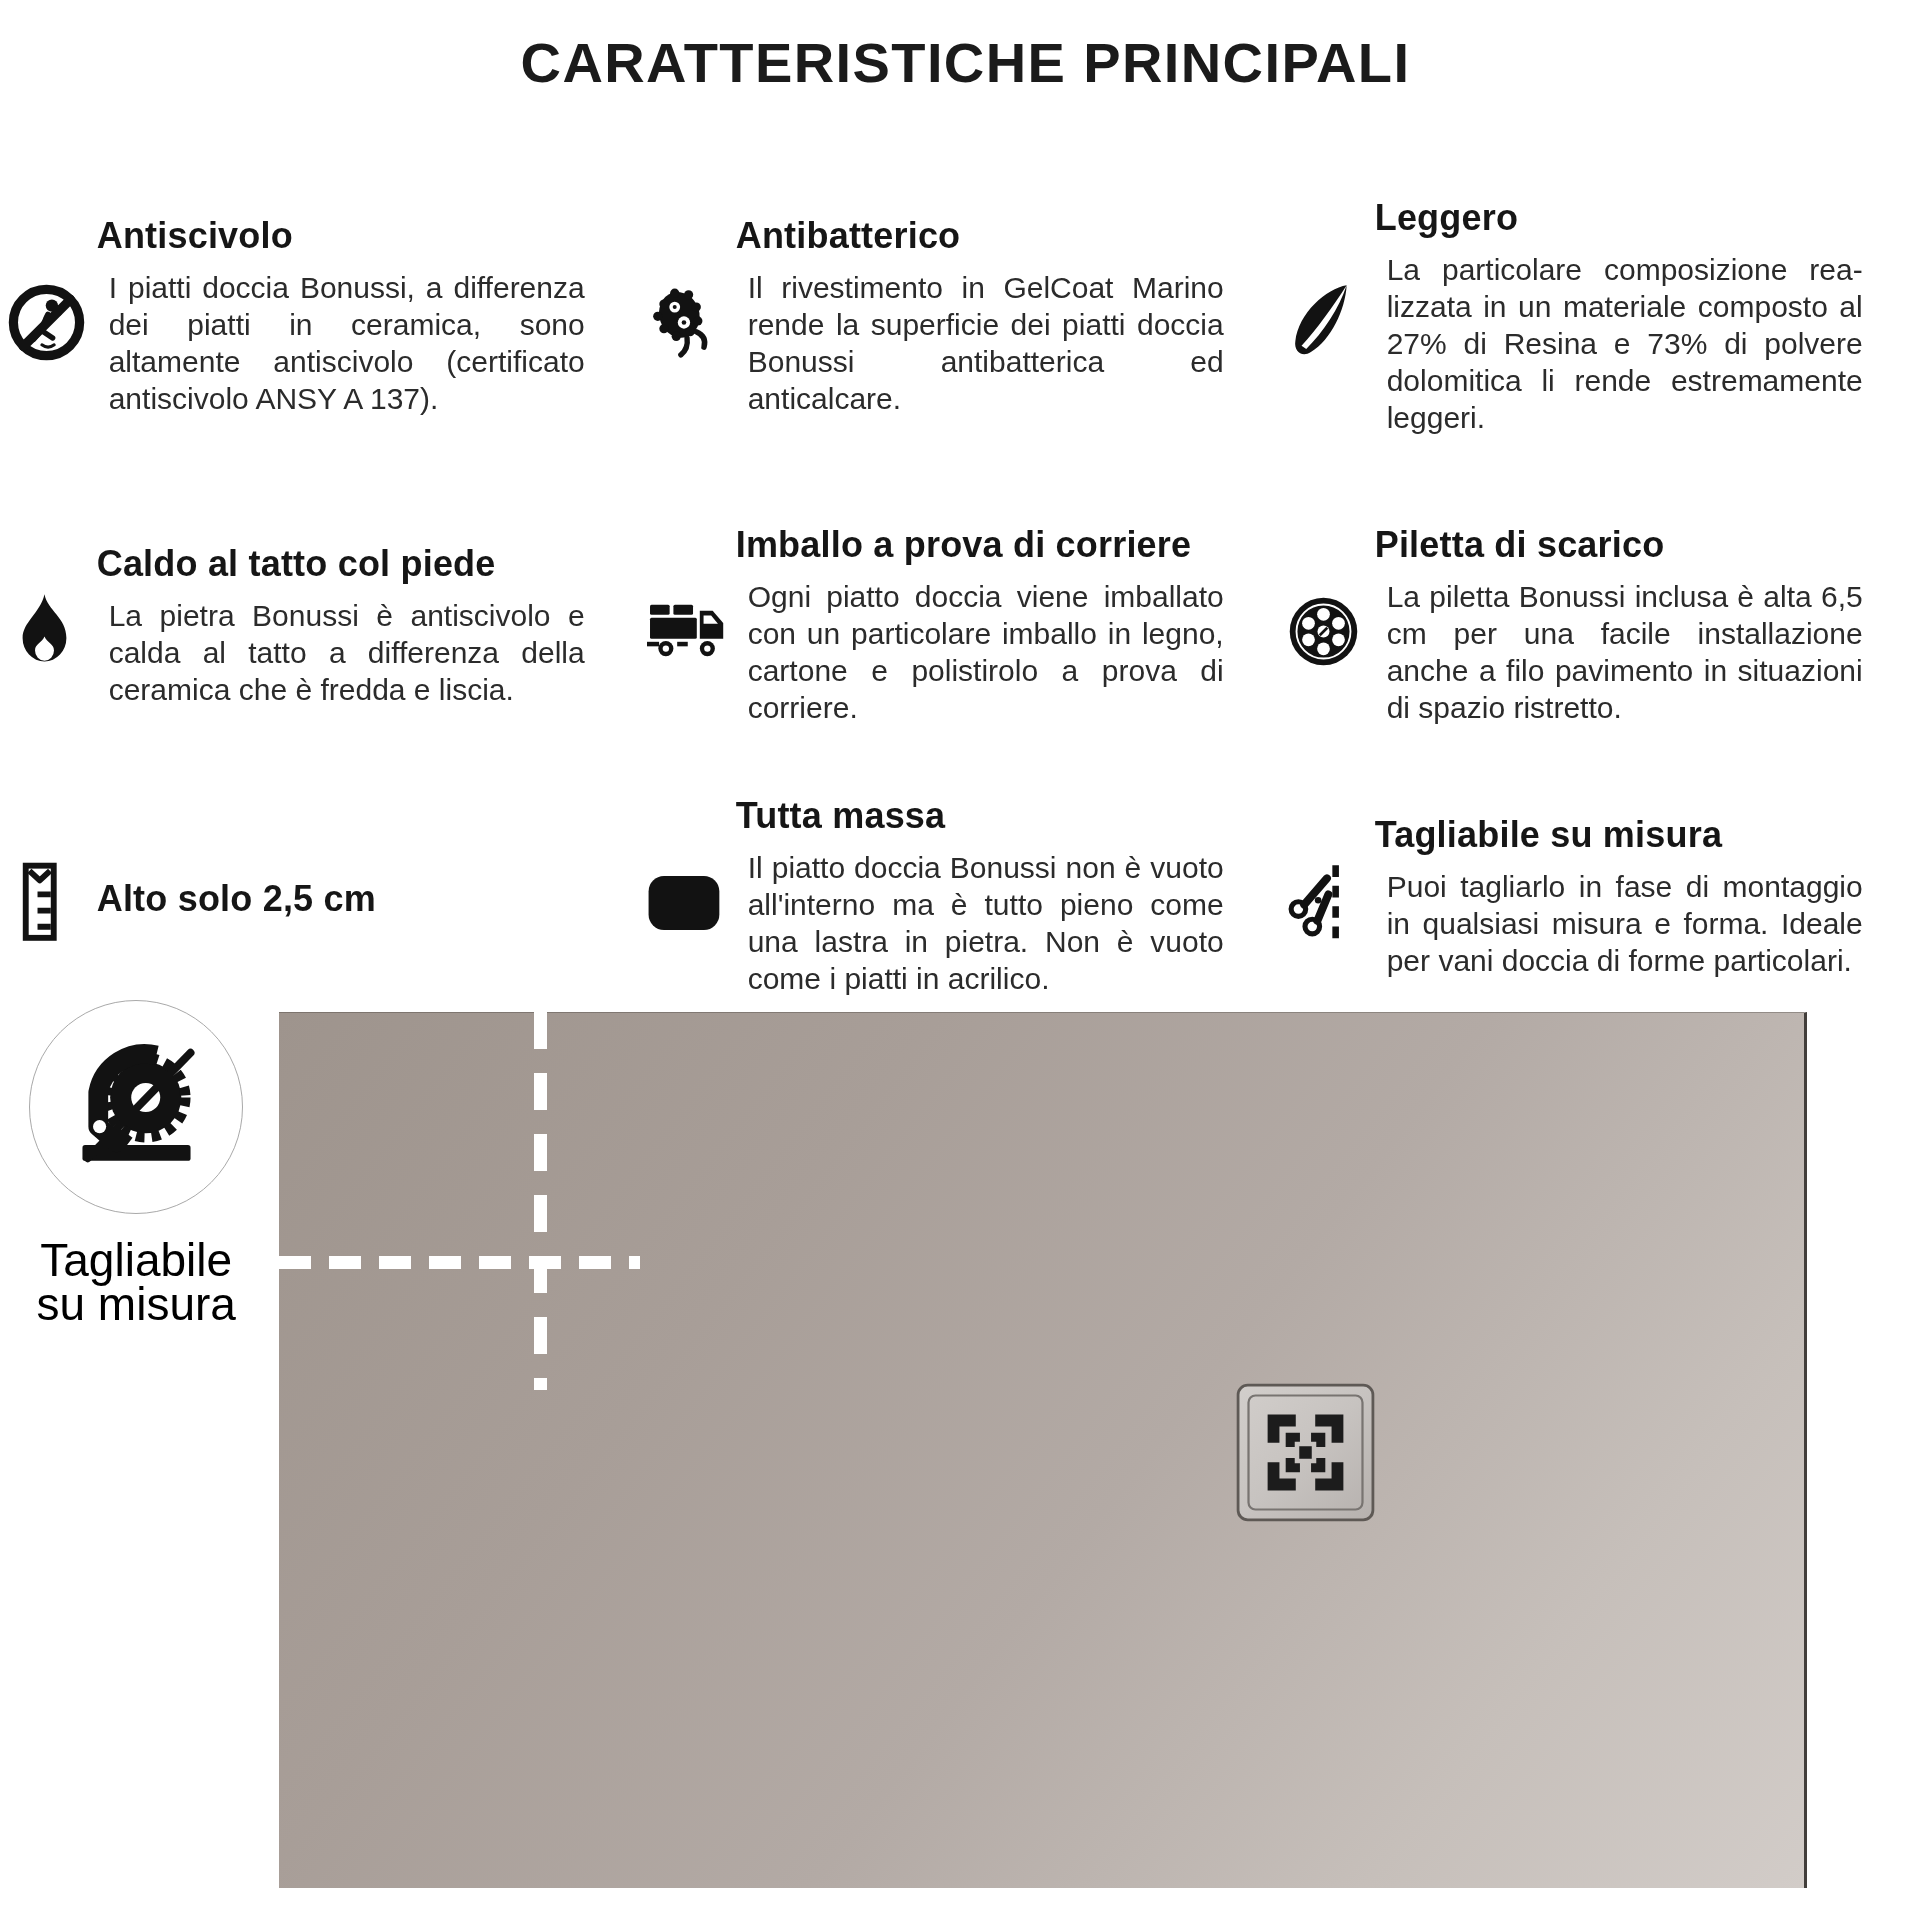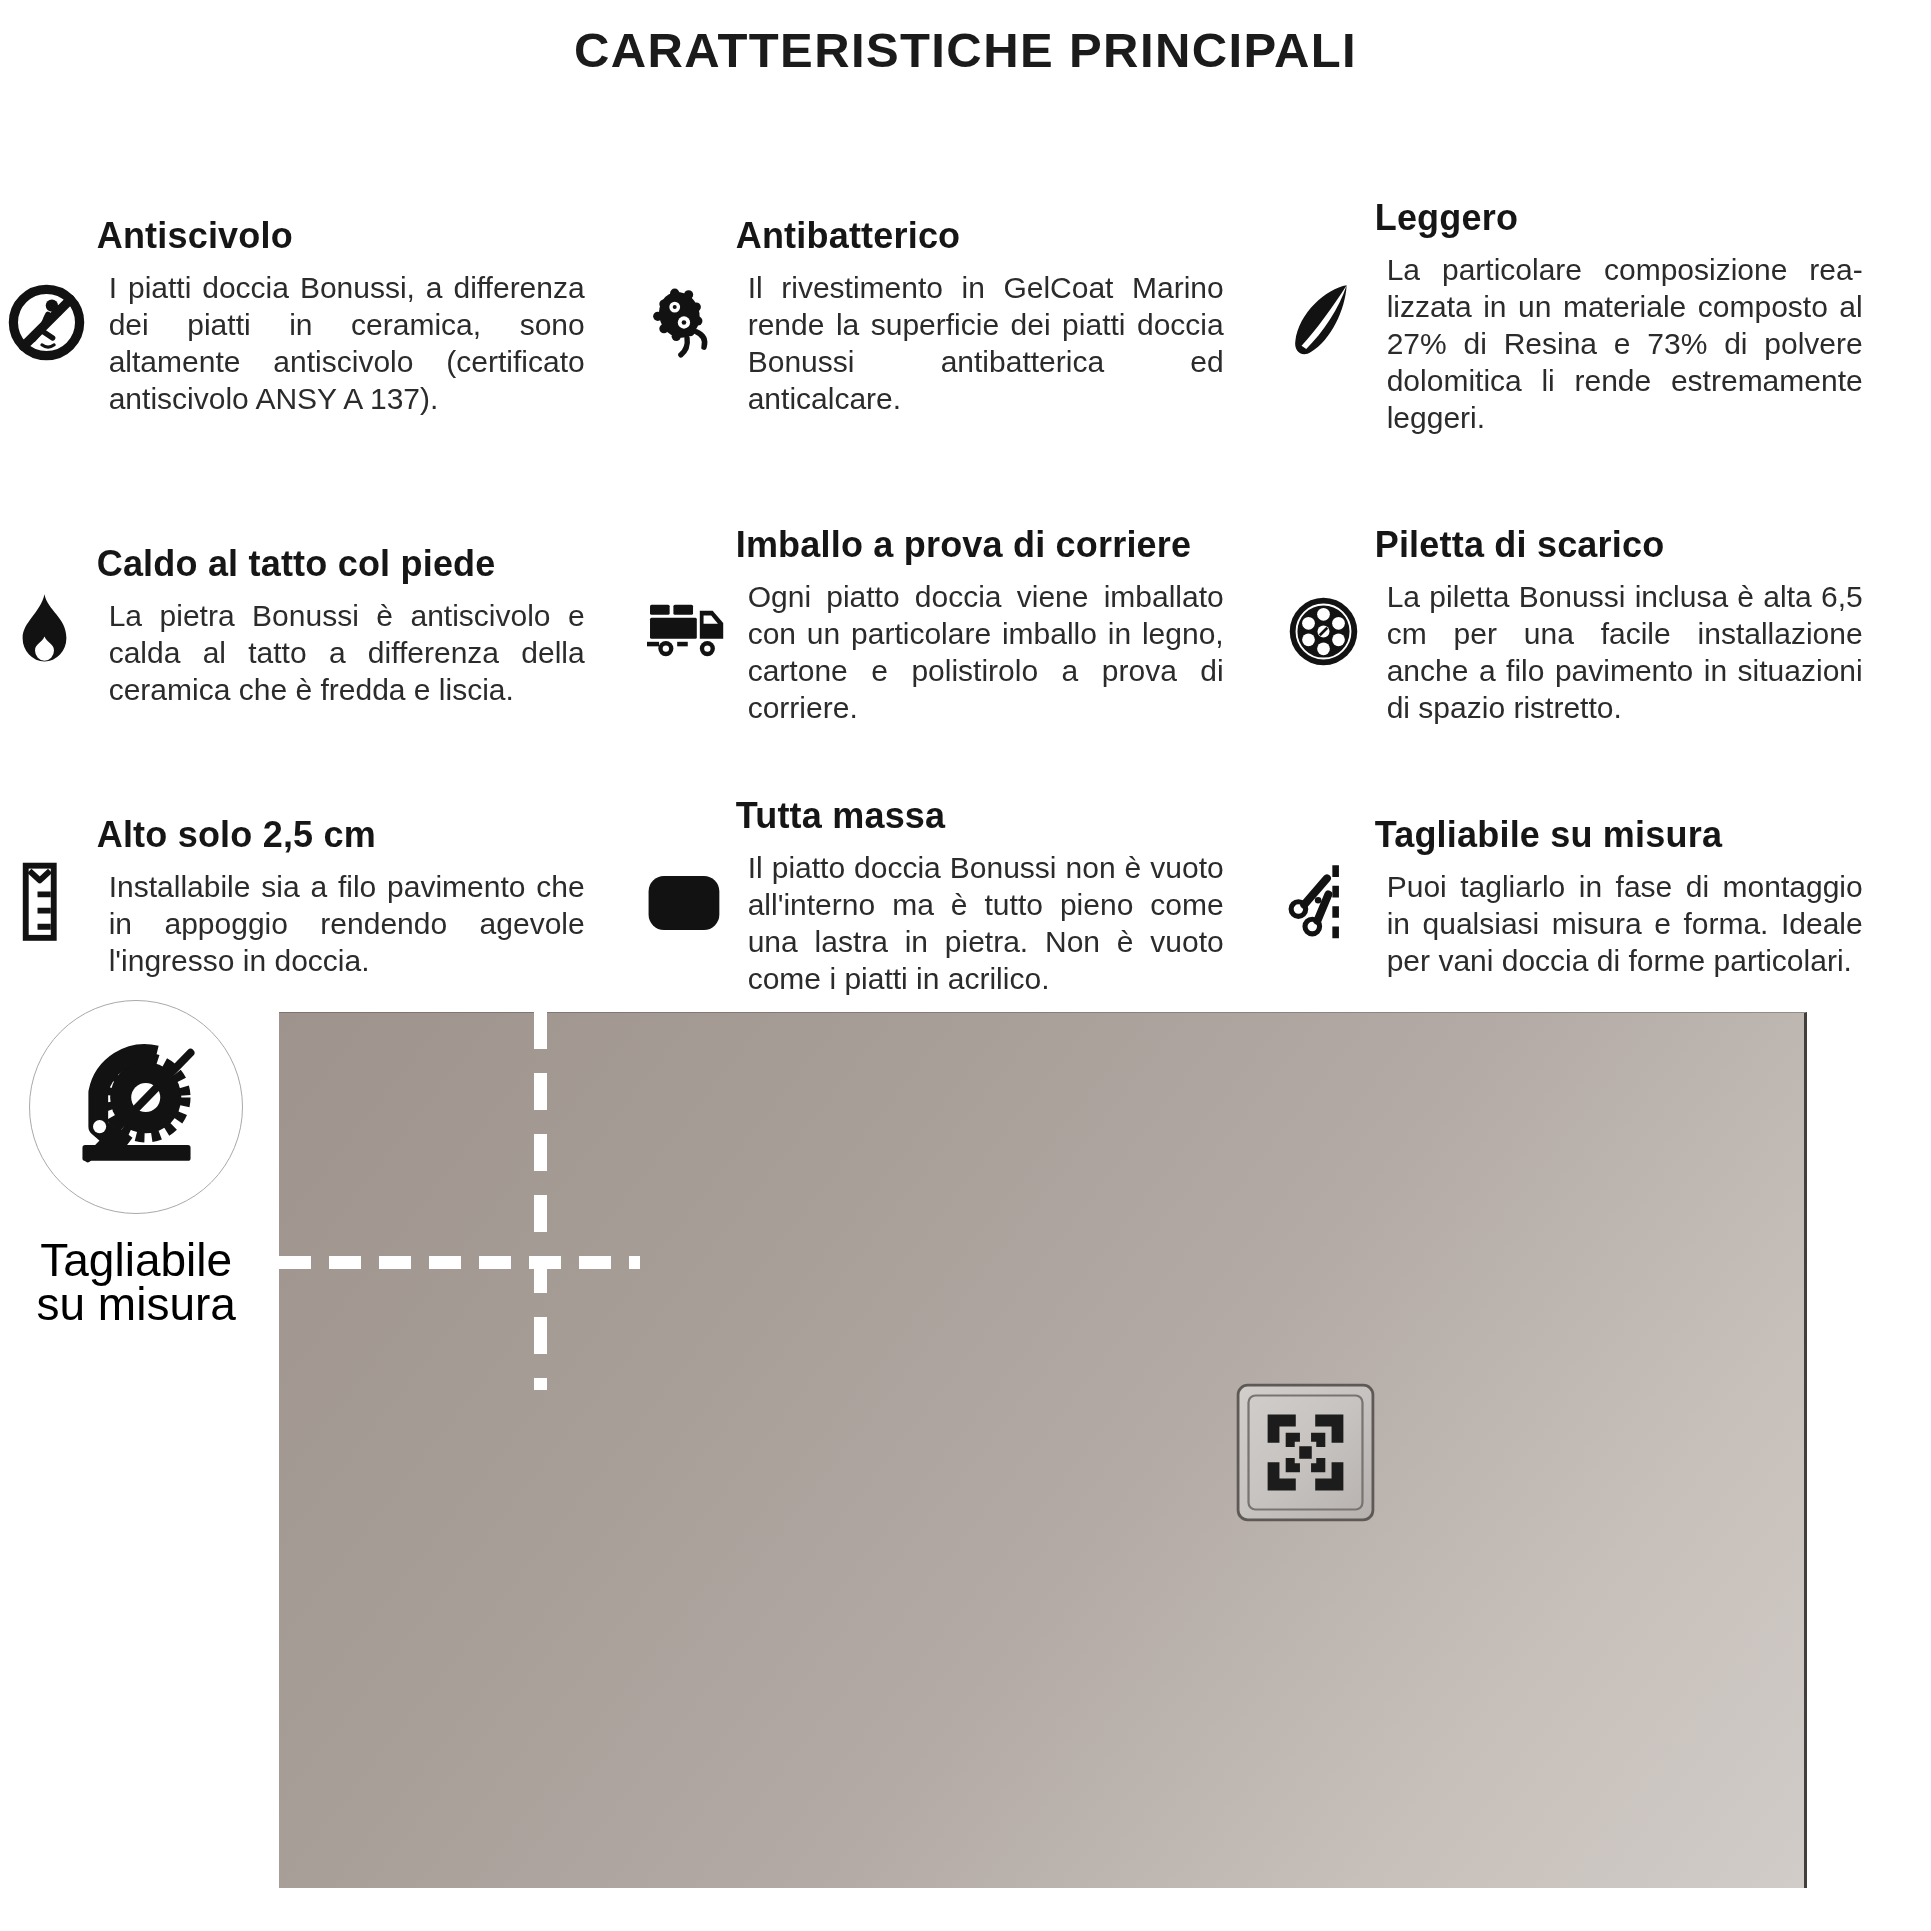--- a/index.html
+++ b/index.html
@@ -1,21 +1,21 @@
 <!DOCTYPE html>
 <html><head>
 <meta charset="utf-8">
 <style>
   html,body{margin:0;padding:0;background:#fff;}
   #page{position:relative;width:1931px;height:1931px;background:#ffffff;overflow:hidden;
         font-family:"Liberation Sans", sans-serif;color:#222;}
 
   
-  .page-title{position:absolute;top:22px;left:0;width:100%;text-align:center;
-    font-size:49px;font-weight:700;letter-spacing:1.4px;color:#1b1b1b;}
+  .page-title{position:absolute;top:30px;left:0;width:100%;text-align:center;
+    font-size:56px;font-weight:700;letter-spacing:1.4px;color:#1b1b1b;}
 
   
   .features{position:absolute;top:177px;left:7.7px;width:1918px;
     display:grid;grid-template-columns:639px 639px 639px;grid-template-rows:290px 328px auto;}
   .feature{display:flex;align-items:center;padding-right:50px;box-sizing:border-box;}
   .feature .icon{flex:0 0 89px;display:flex;justify-content:flex-start;padding-top:1.9px;}
   .feature .icon svg{display:block;}
   .feature .txt{flex:1;}
   .feature h3{margin:0 0 5.8px 0;font-size:36px;font-weight:700;color:#161616;letter-spacing:0.2px;}
   .feature p{margin:12px;font-size:30px;line-height:37px;color:#2b2b2b;
@@ -171,21 +171,20 @@
     <div class="feature">
       <span class="icon">
         <svg width="62" height="81" viewBox="0 0 80 110">
           <rect x="22" y="5" width="38" height="98" fill="none" stroke="#121212" stroke-width="8"></rect>
           <path d="M27,12 L41,25 L55,12" fill="none" stroke="#121212" stroke-width="8" stroke-linejoin="round"></path>
           <path d="M56,44 H38 M56,66 H38 M56,88 H38" stroke="#121212" stroke-width="8"></path>
         </svg>
       </span>
       <div class="txt">
         <h3>Alto solo 2,5 cm</h3>
-        <p>Installabile sia a filo pavimento che in appoggio rendendo agevole l'ingresso in doccia.</p>
       </div>
     </div>
 
     <div class="feature">
       <span class="icon">
         <svg width="77" height="60" viewBox="0 0 100 78">
           <rect x="2" y="4" width="92" height="70" rx="20" fill="#121212"></rect>
         </svg>
       </span>
       <div class="txt">

